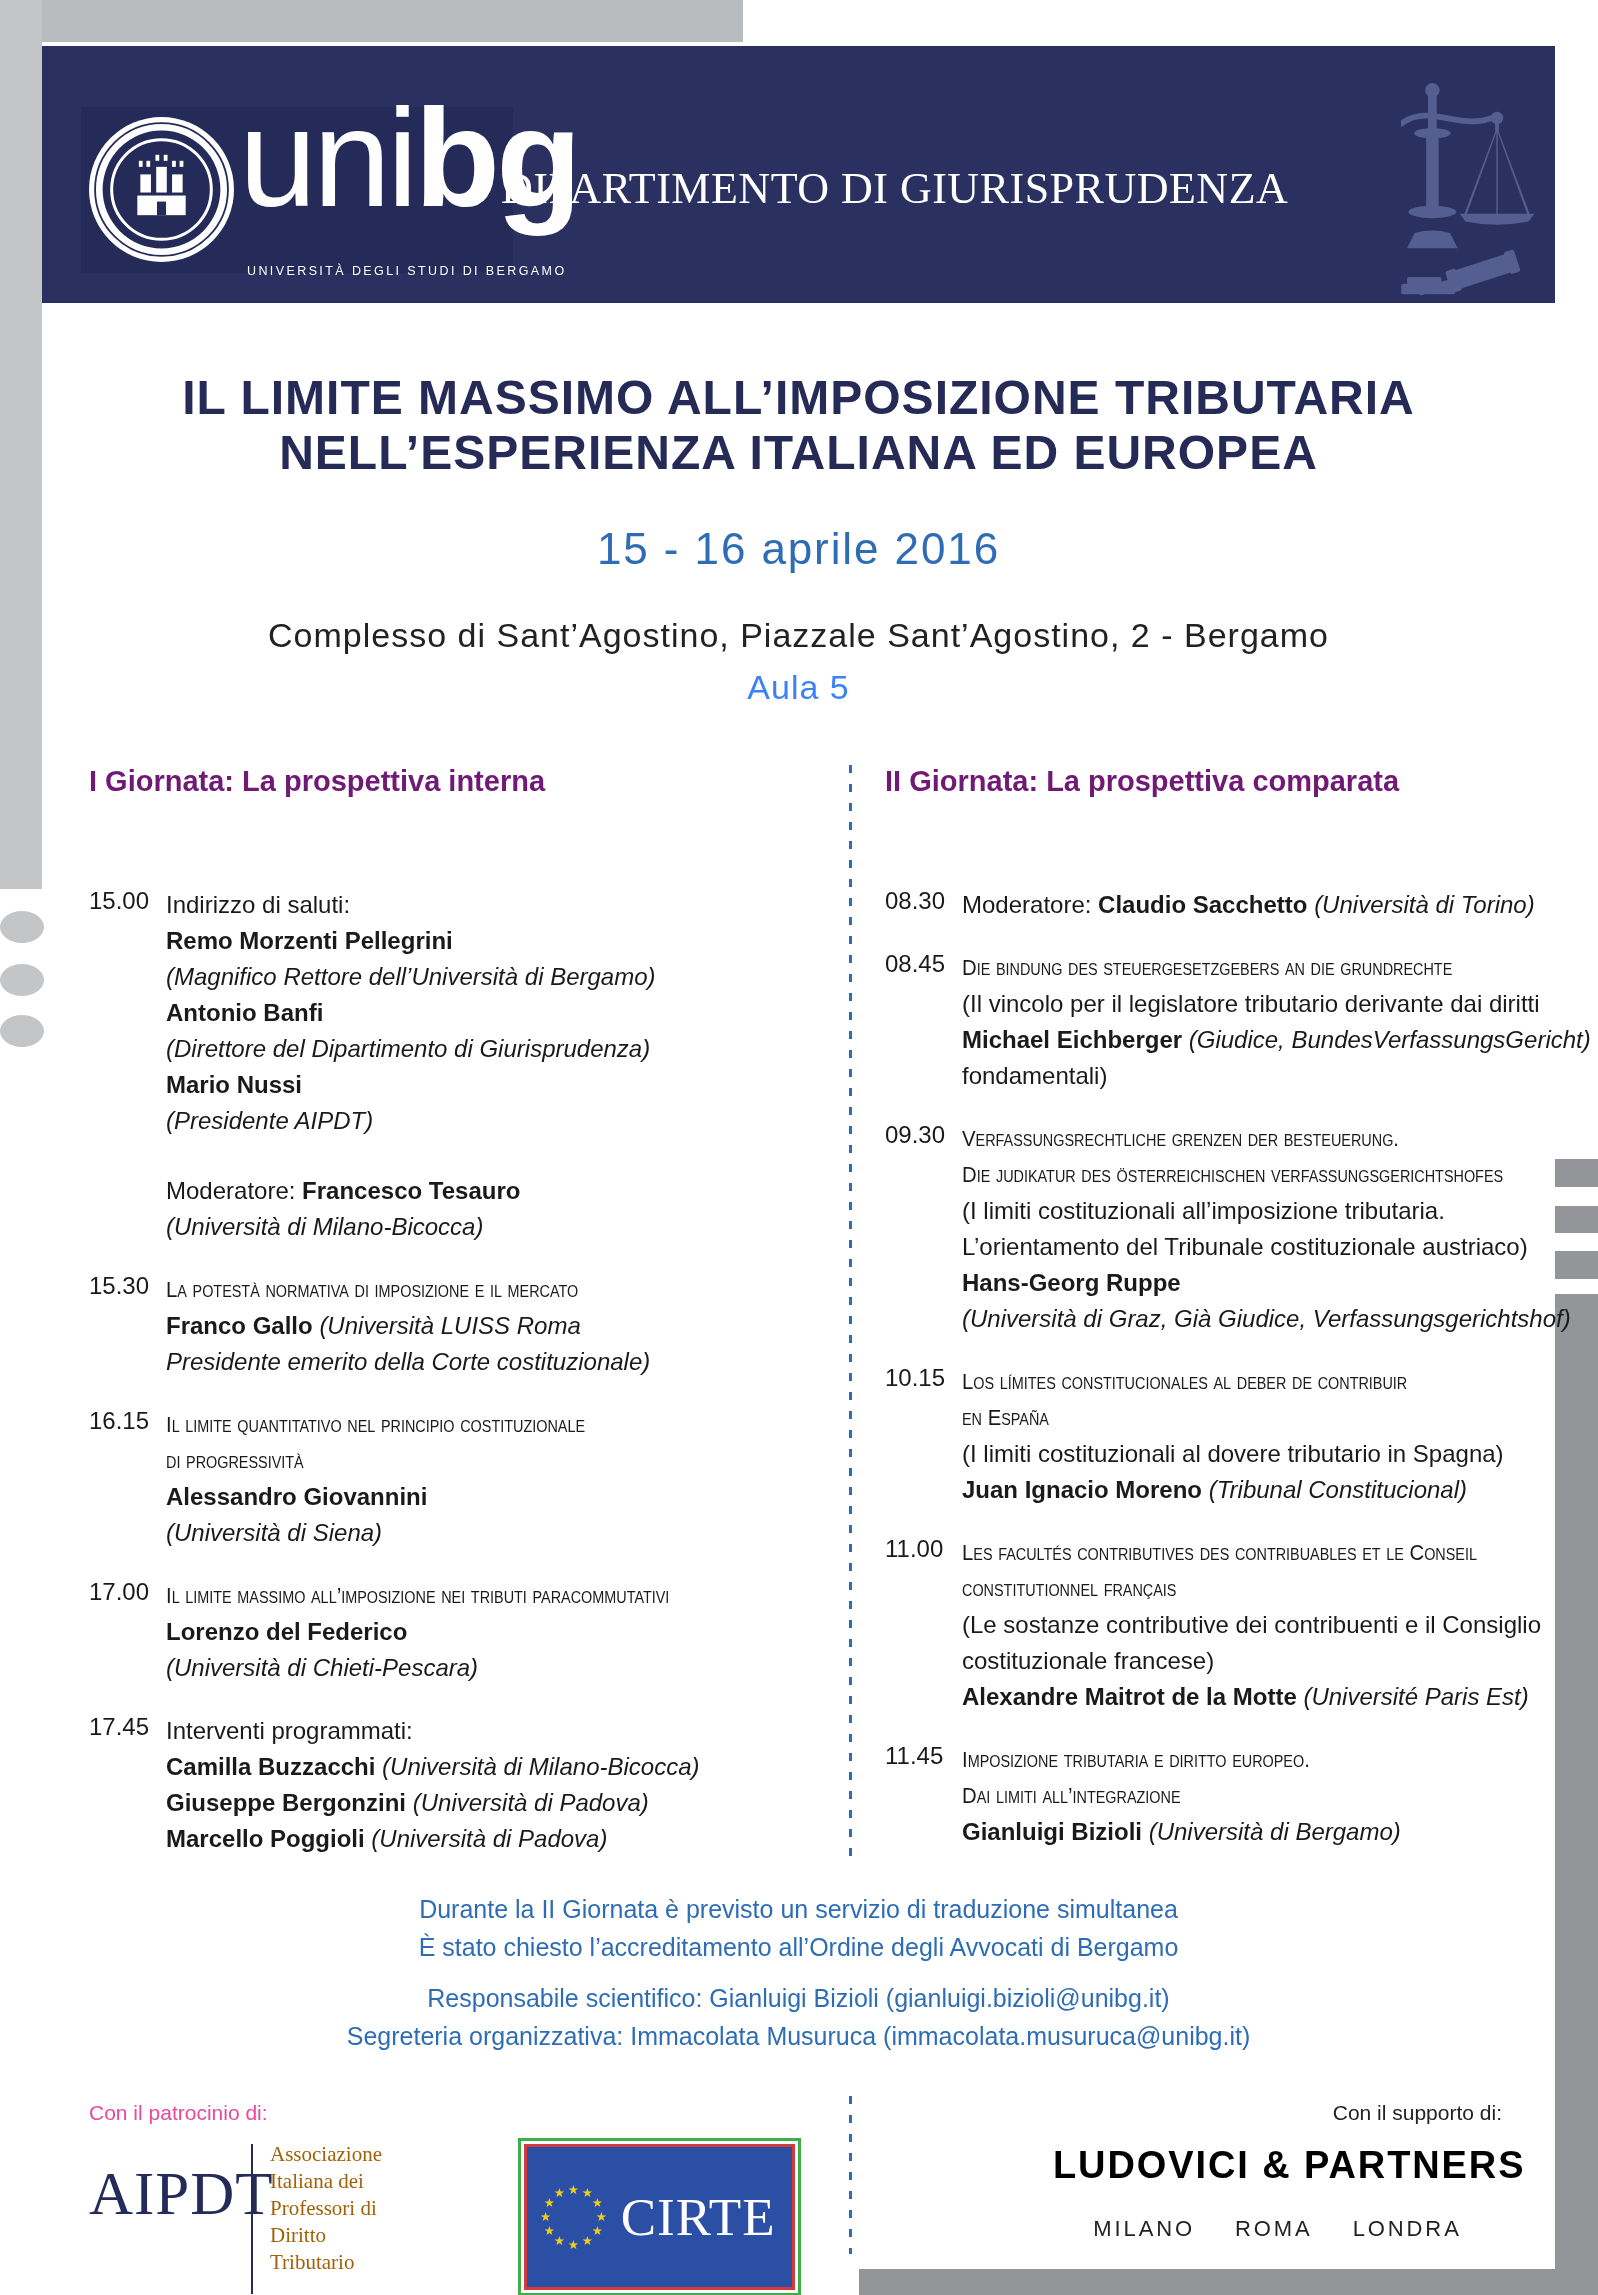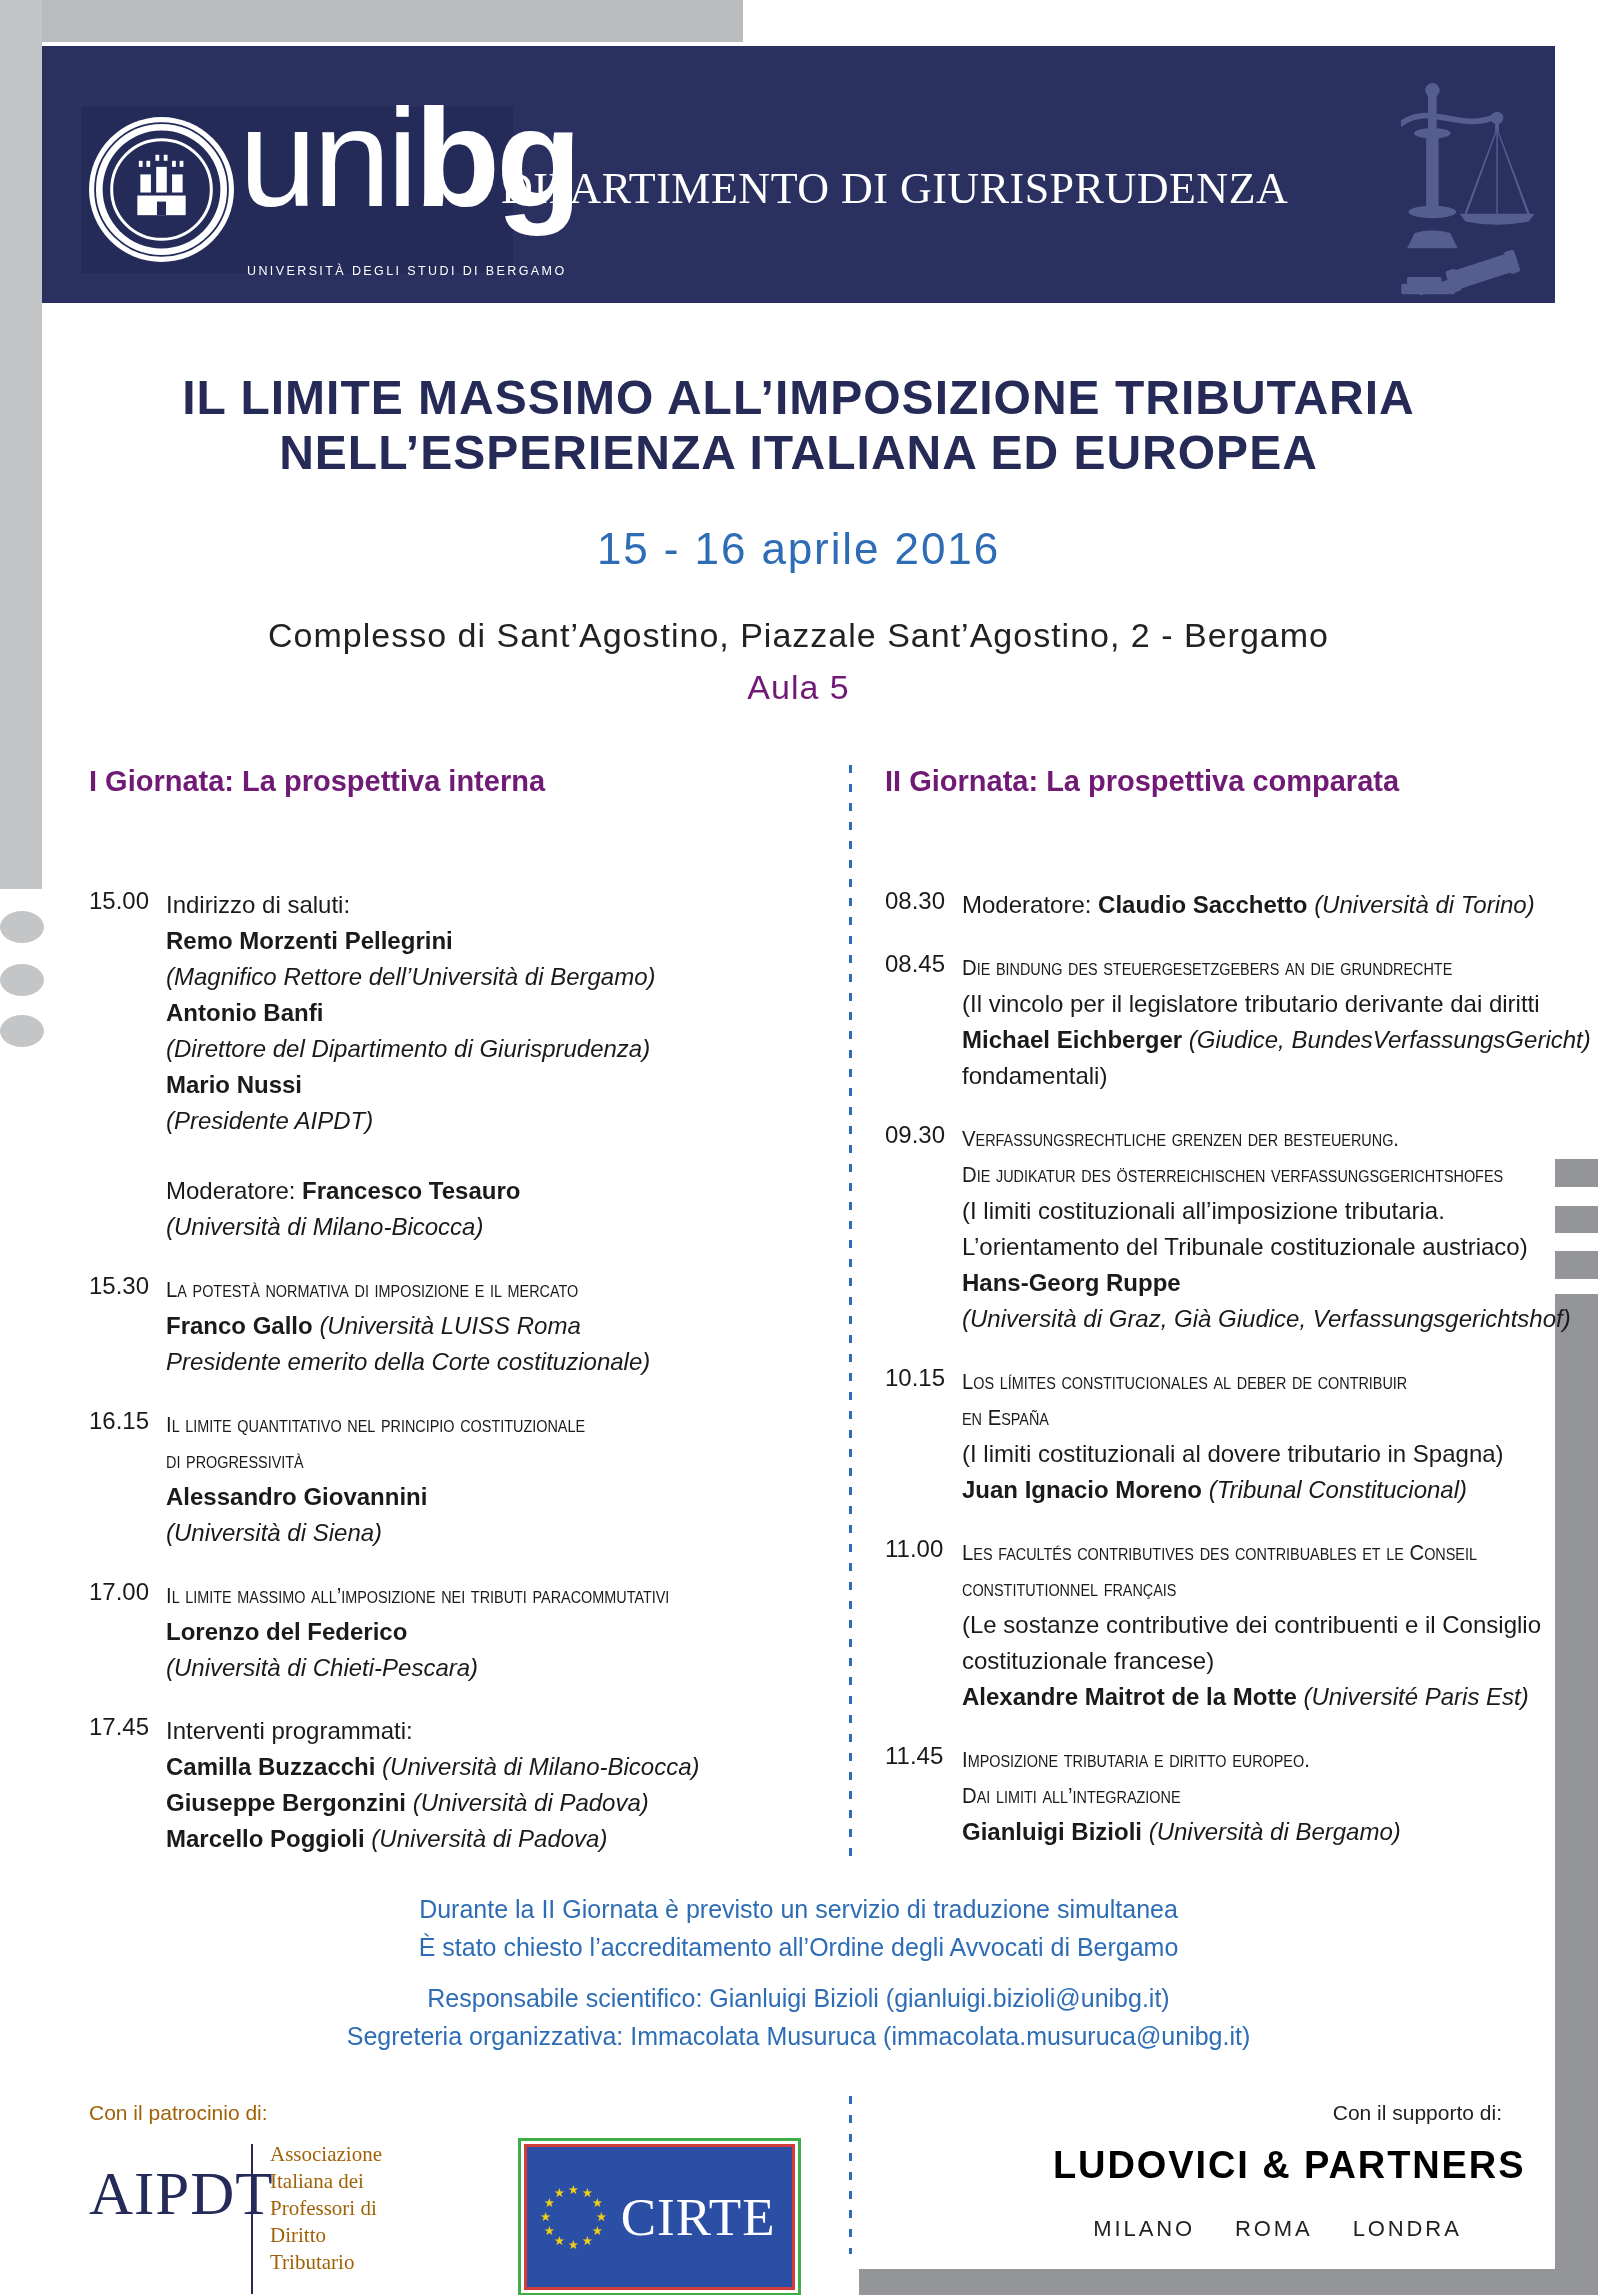--- a/index.html
+++ b/index.html
@@ -25,21 +25,21 @@
   .logo-subtext{left:166px;top:157px;font-size:12.5px;letter-spacing:2.4px;color:#fff;white-space:nowrap;}
   .department{left:459px;top:117px;font-family:"Liberation Serif",serif;font-size:44px;
               color:#fff;letter-spacing:0.5px;white-space:nowrap;}
   .scales{left:1359px;top:26.4px;width:149px;height:230px;}
 
   
   .title-wrap{left:42px;top:370px;width:1513px;text-align:center;color:#252a56;}
   .title-line{font-size:48px;font-weight:700;letter-spacing:1px;line-height:55px;white-space:nowrap;}
   .date-line{margin-top:44px;font-size:44px;letter-spacing:1.9px;color:#2e6db6;}
   .venue-line{margin-top:42px;font-size:34px;letter-spacing:1px;color:#222;}
-  .room-line{margin-top:13.4px;font-size:34px;letter-spacing:1px;color:#701a75;}
+  .room-line{margin-top:13.4px;font-size:34px;letter-spacing:1px;color:#3b82f6;}
 
   
   .col-heading{font-size:29px;font-weight:700;color:#701a75;white-space:nowrap;}
   .divider{width:2.9px;background-image:repeating-linear-gradient(to bottom,#2e6db6 0 7.7px,transparent 7.7px 19px);}
   .entries{font-size:24px;}
   .entry{display:flex;margin-top:27px;}
   .entry:first-child{margin-top:0;}
   .time{width:77px;flex:none;}
   .lines{flex:1;min-width:0;}
   .line{height:36px;line-height:36px;white-space:nowrap;}
@@ -48,21 +48,21 @@
   .s-b{font-weight:700;}
   .s-i{font-style:italic;}
   .s-c{font-variant:small-caps;}
 
   
   .notes{left:42px;top:1890px;width:1513px;text-align:center;color:#2e6db6;font-size:25px;}
   .note-line{line-height:38px;white-space:nowrap;}
   .note-line.gap{margin-top:13.4px;}
 
   
-  .patronage-label{left:89px;top:2101px;font-size:21px;color:#a16207;}
+  .patronage-label{left:89px;top:2101px;font-size:21px;color:#ec4899;}
   .support-label{left:912px;top:2101px;width:590px;text-align:right;font-size:21px;color:#222;}
   .aipdt-acronym{left:89px;top:2159px;font-family:"Liberation Serif",serif;font-size:61px;color:#242b59;letter-spacing:1px;}
   .aipdt-rule{left:251px;top:2144px;width:1.9px;height:150px;background:#242b59;}
   .aipdt-name{left:270px;top:2141px;font-family:"Liberation Serif",serif;font-size:21px;line-height:27px;color:#a16207;}
   .cirte{left:518px;top:2138px;width:283px;height:158px;background:#3fae49;padding:3.4px;box-sizing:border-box;}
   .cirte-white{width:100%;height:100%;background:#fff;padding:2.9px;box-sizing:border-box;}
   .cirte-red{width:100%;height:100%;background:#d23b3b;padding:2.4px;box-sizing:border-box;}
   .cirte-blue{position:relative;width:100%;height:100%;background:#2b4fa5;overflow:hidden;}
   .cirte-stars{position:absolute;left:0;top:0;width:101px;height:100%;}
   .star{position:absolute;color:#f3cf14;font-size:12.5px;}

